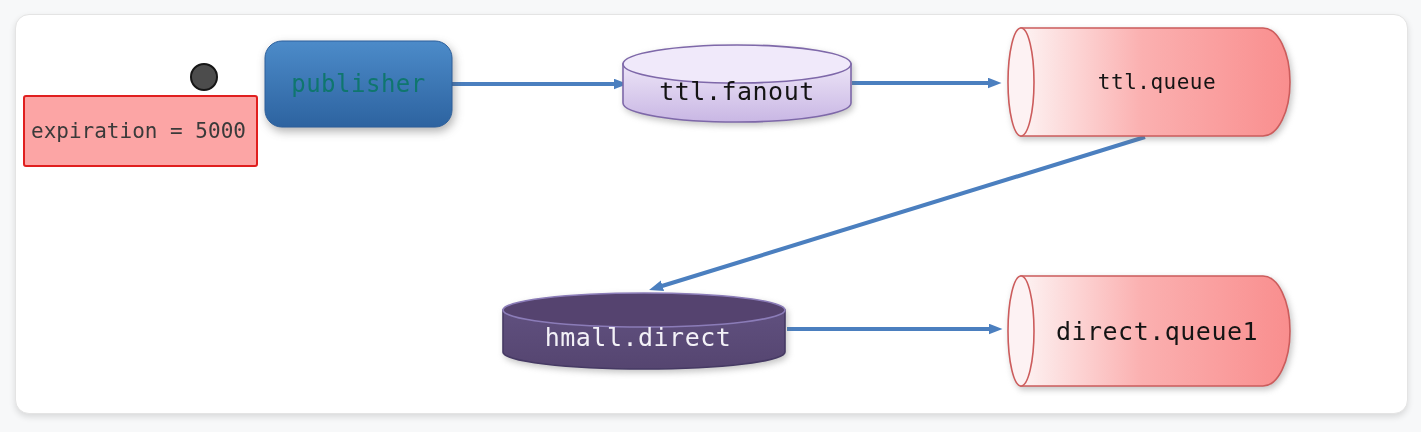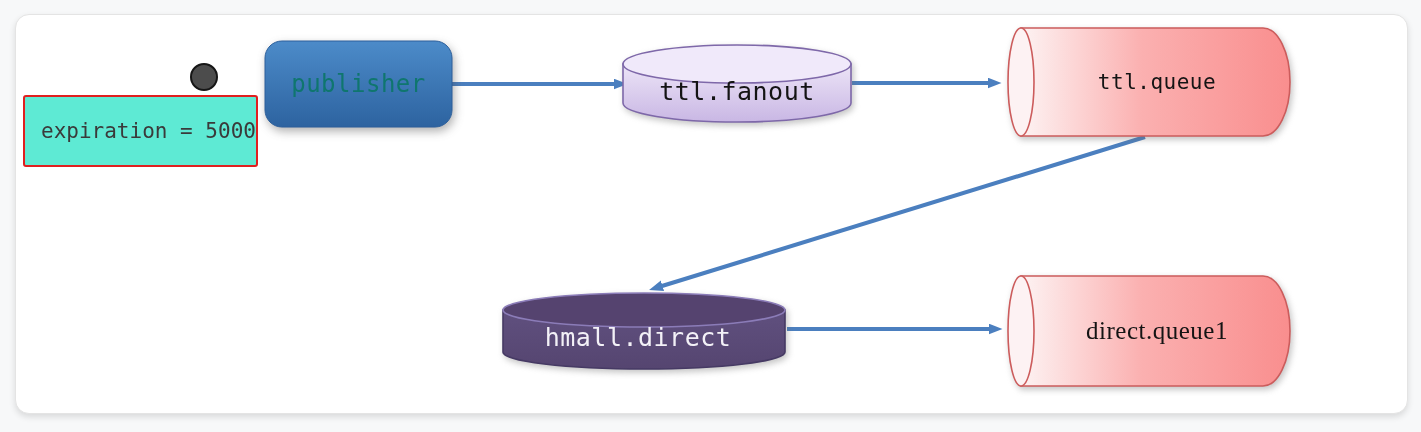--- a/index.html
+++ b/index.html
@@ -17,23 +17,23 @@
   svg.layer{position:absolute;left:0;top:0;}
   .sh{filter:drop-shadow(2px 3px 3px rgba(110,110,110,0.40));}
   .shbig{filter:drop-shadow(2px 4px 5px rgba(60,60,60,0.40));}
   .lbl{
     position:absolute;display:flex;align-items:center;justify-content:center;
     white-space:nowrap;letter-spacing:0.5px;
   }
   .annotation{
     position:absolute;left:23px;top:95px;width:235px;height:72px;
     box-sizing:border-box;border:2.5px solid #e01f1f;border-radius:3px;
-    background:#5eead4;
+    background:#fca5a5;
     display:flex;flex-direction:column;justify-content:space-evenly;
-    padding-left:16px;font-size:21px;color:#3a3a3a;
+    padding-left:6px;font-size:21px;color:#3a3a3a;
   }
   .dot{
     position:absolute;left:190px;top:63px;width:28px;height:28px;
     box-sizing:border-box;border-radius:50%;
     background:#4c4c4c;border:2px solid #161616;
   }
   .watermark{
     position:absolute;right:16px;top:395px;font-size:17px;letter-spacing:1px;
     color:#e8e8e8;font-family:"DejaVu Sans","Liberation Sans",sans-serif;
   }
@@ -106,17 +106,17 @@
   </div>
 
   <div class="lbl" style="left:265px;top:41px;width:187px;height:86px;font-size:24px;color:#0f766e;">publisher</div>
 
   <div class="lbl" style="left:628px;top:70px;width:218px;height:42px;font-size:25px;color:#141414;">ttl.fanout</div>
 
   <div class="lbl" style="left:1034px;top:54px;width:246px;height:56px;font-size:21px;color:#141414;">ttl.queue</div>
 
   <div class="lbl" style="left:503px;top:316px;width:270px;height:42px;font-size:25px;color:#f3f1f7;">hmall.direct</div>
 
-  <div class="lbl" style="left:1034px;top:303px;width:246px;height:56px;font-size:25px;color:#141414;font-family:Liberation Serif, serif;">direct.queue1</div>
+  <div class="lbl" style="left:1034px;top:303px;width:246px;height:56px;font-size:25px;color:#141414;">direct.queue1</div>
 
 
 
 </div>
 
 </body></html>

